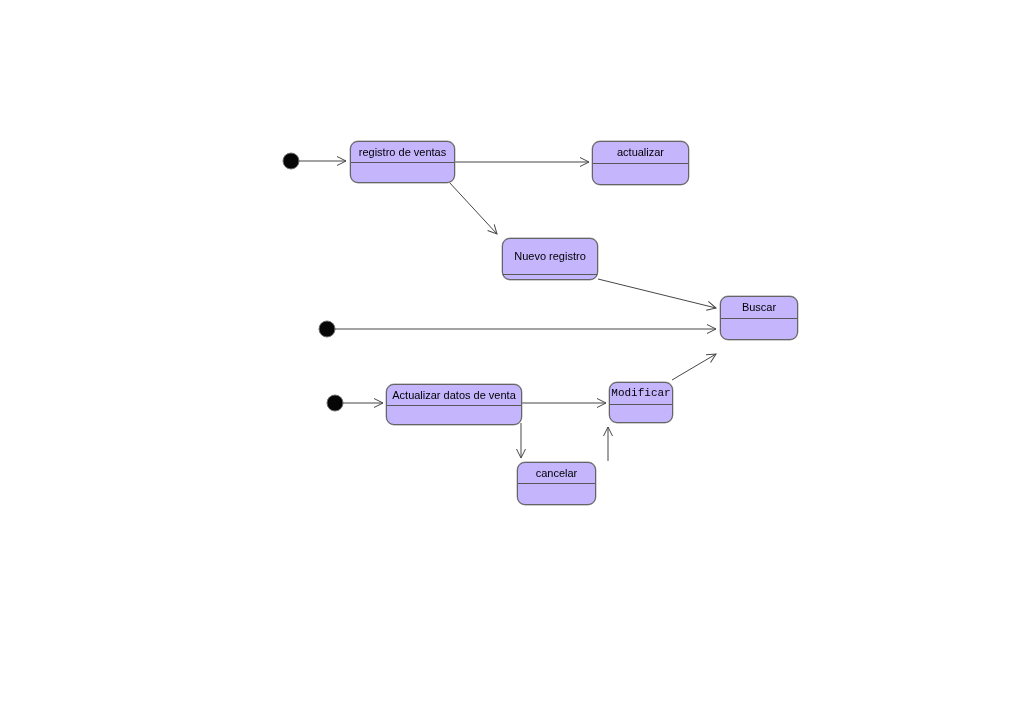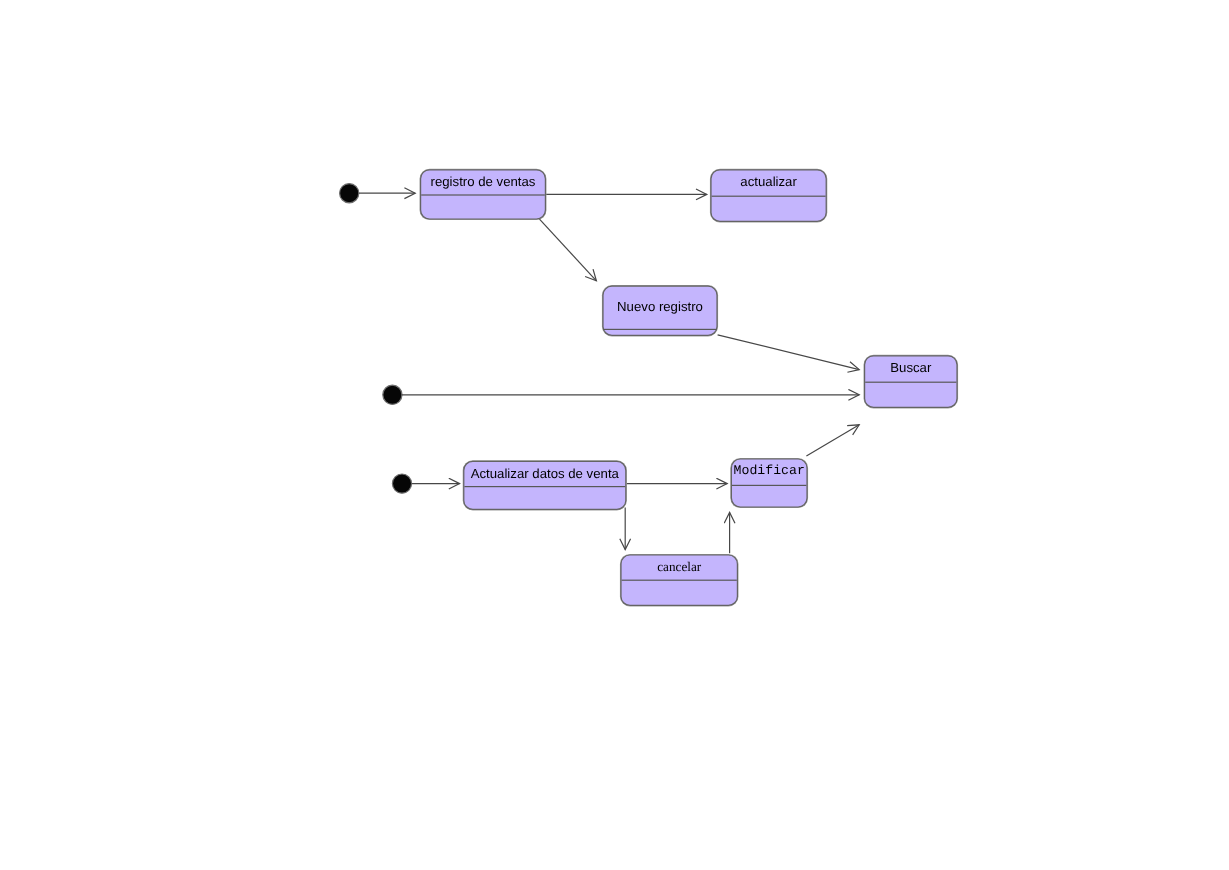--- a/index.html
+++ b/index.html
@@ -109,18 +109,18 @@
   <div class="state" style="left:386px; top:368px; width:136px; height:41px;margin-top:16px;">
     <div class="state-title" style="height:21px;">Actualizar datos de venta</div>
     <div class="state-body"></div>
   </div>
 
   <div class="state" style="left:609px; top:382px; width:64px; height:41px;font-family:Liberation Mono, monospace;">
     <div class="state-title" style="height:22px;">Modificar</div>
     <div class="state-body"></div>
   </div>
 
-  <div class="state" style="left:517px; top:462px; width:98px; height:43px;font-family:Liberation Serif, serif;">
+  <div class="state" style="left:517px; top:462px; width:79px; height:43px;">
     <div class="state-title" style="height:21px;">cancelar</div>
     <div class="state-body"></div>
   </div>
 
 </div>
 
 </body></html>

